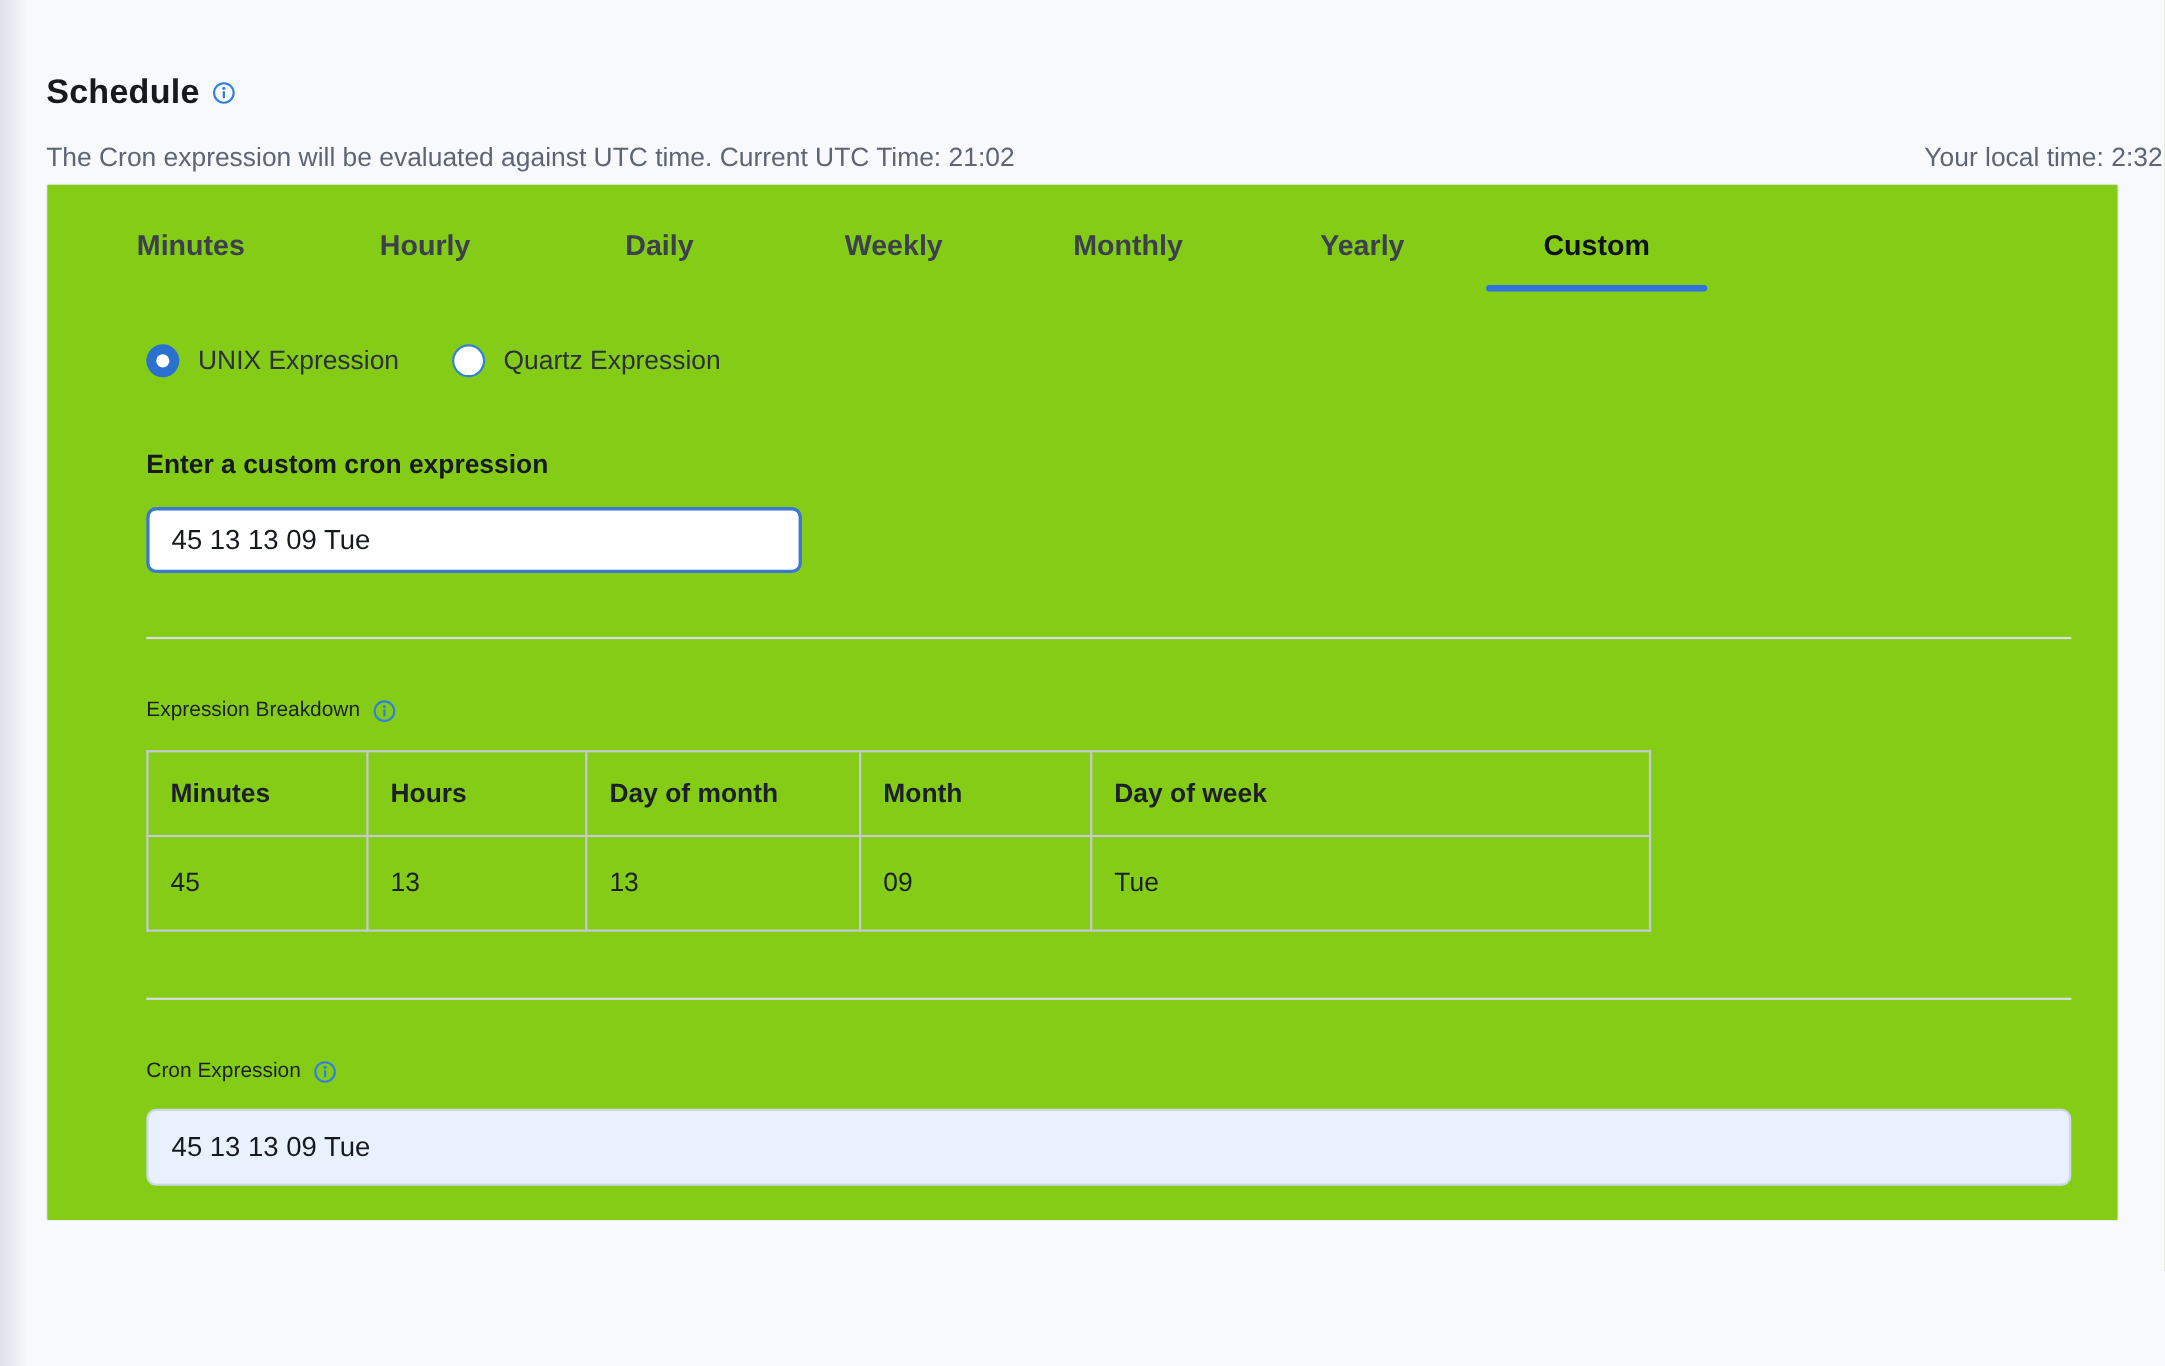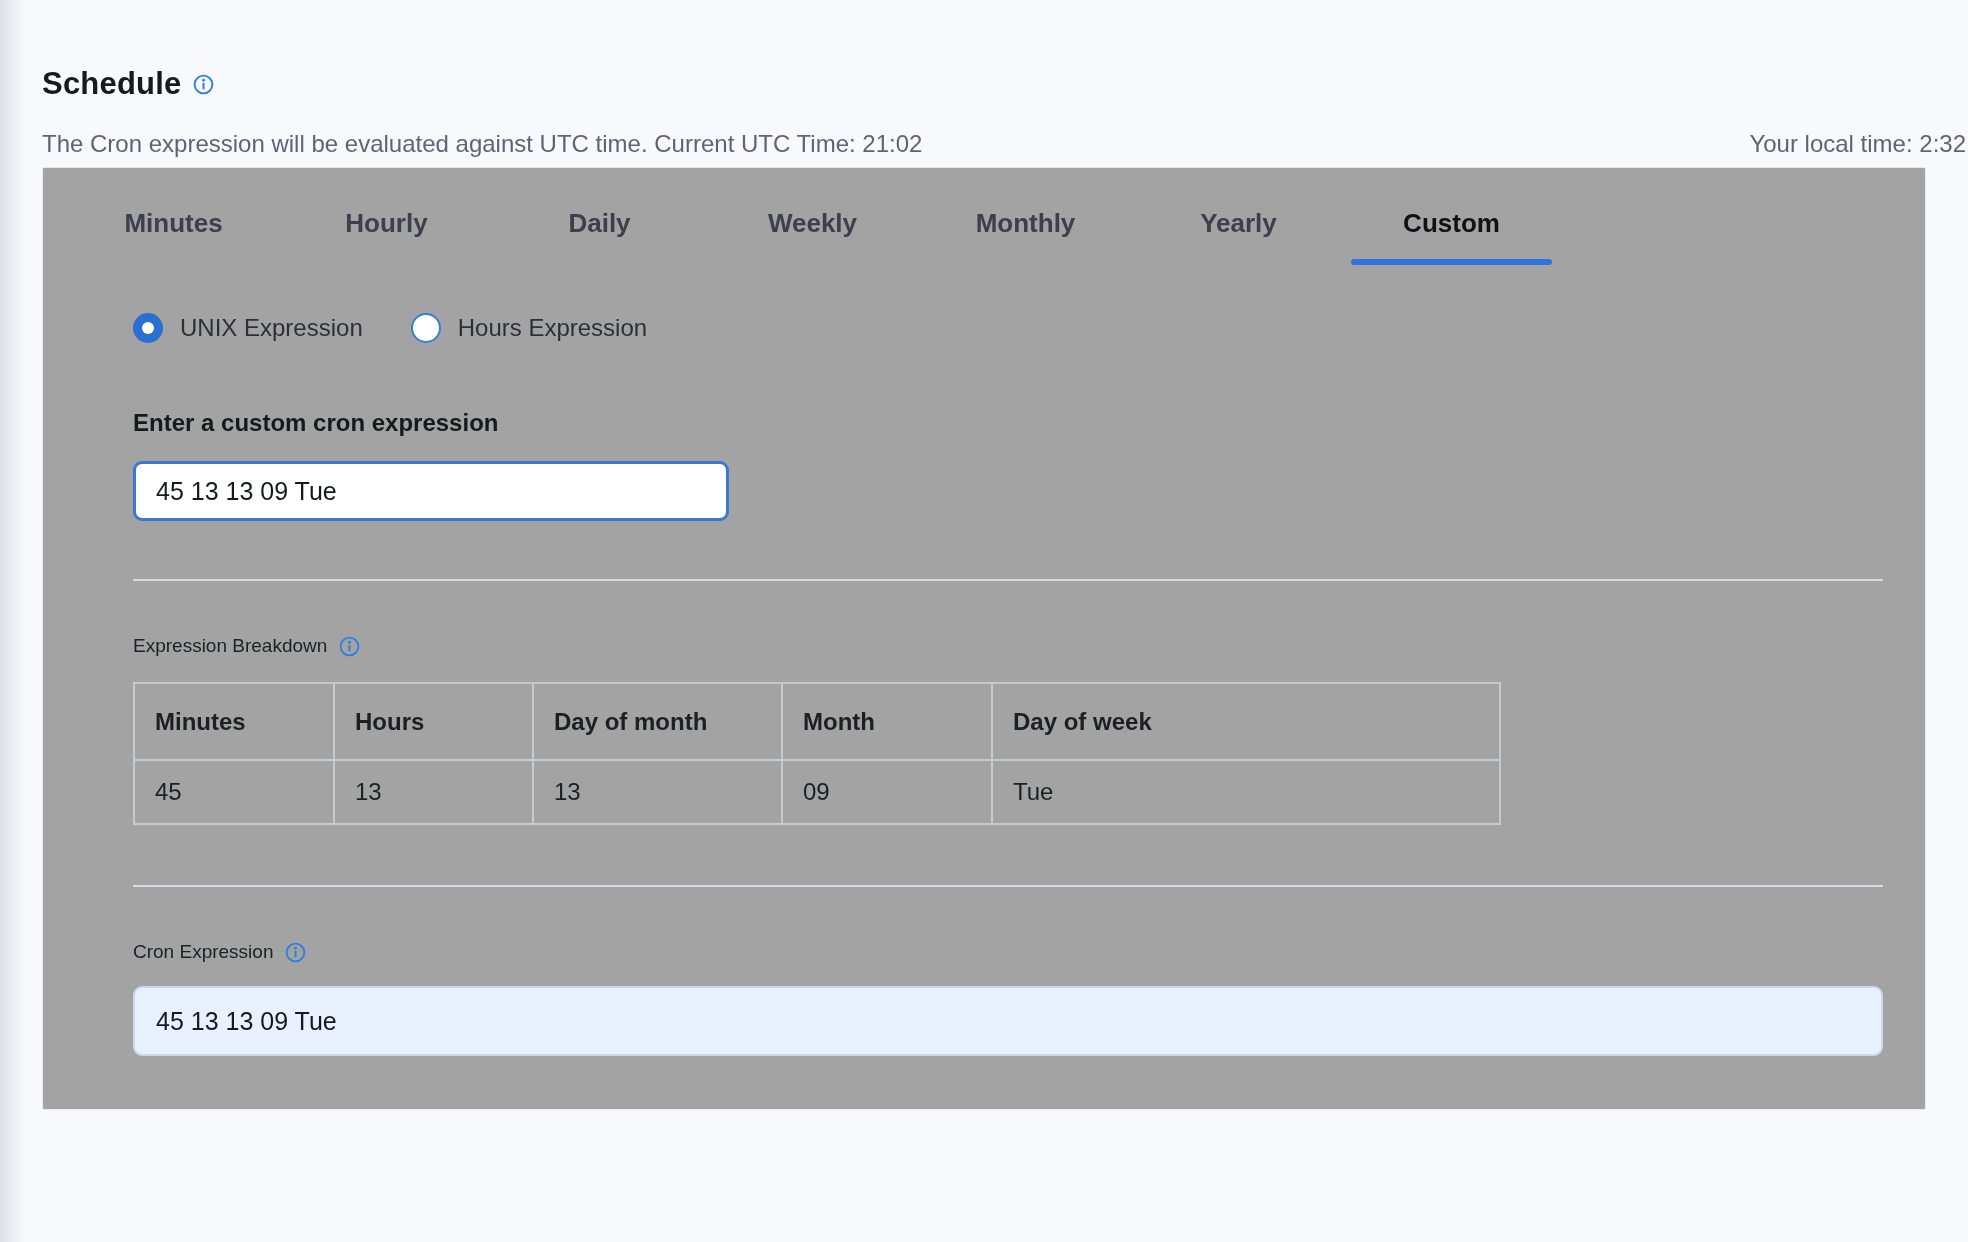--- a/index.html
+++ b/index.html
@@ -23,21 +23,21 @@
   .subtitle-row {
     display: flex; justify-content: space-between; align-items: baseline;
     margin-top: 28px; font-size: 24px; color: #5d6575;
   }
   .info-icon { display: inline-flex; width: 21px; height: 21px; flex: 0 0 auto; }
   .info-icon svg { width: 100%; height: 100%; }
 
   
   .card {
     position: absolute; left: 42px; top: 167px; width: 1884px; height: 943px;
-    background: #a3a3a3; border: 1px solid #e7e9ee; border-radius: 2px;
+    background: #84cc16; border: 1px solid #e7e9ee; border-radius: 2px;
   }
 
   
   .tabs { display: flex; margin: 32px 0 0 24px; }
   .tab {
     width: 213px; text-align: center; position: relative;
     padding: 8px 0 26px; font-size: 26px; font-weight: 600; color: #3b404c;
     cursor: pointer;
   }
   .tab.active { font-weight: bold; color: #0f1116; }
@@ -76,21 +76,21 @@
   .section-title { font-size: 19px; color: #1d2027; }
   table.breakdown {
     margin-top: 25px; border-collapse: collapse; table-layout: fixed;
     width: 1368px;
   }
   table.breakdown th, table.breakdown td {
     border: 2px solid #c6c9d3; text-align: left; padding: 0 0 0 20px;
     font-size: 24px; color: #1c1f26;
   }
   table.breakdown th { height: 77px; font-weight: bold; }
-  table.breakdown td { height: 64px; font-weight: normal; }
+  table.breakdown td { height: 86px; font-weight: normal; }
 
   
   .cron-readonly {
     margin-top: 23px; height: 70px; width: 100%;
     background: #e9f1fc; border: 2px solid #ccd8ea; border-radius: 9px;
     display: flex; align-items: center; padding: 0 21px;
     font-size: 25px; color: #16191e;
   }
 </style>
 </head>
@@ -129,21 +129,21 @@
 
   <div class="card-body">
 
     <div class="radio-row">
       <div class="radio-option">
         <span class="radio-circle selected"></span>
         <span class="radio-label">UNIX Expression</span>
       </div>
       <div class="radio-option">
         <span class="radio-circle unselected"></span>
-        <span class="radio-label">Hours Expression</span>
+        <span class="radio-label">Quartz Expression</span>
       </div>
     </div>
 
     <div class="field-label">Enter a custom cron expression</div>
     <input class="cron-input" type="text" value="45 13 13 09 Tue" style="">
 
     <div class="divider"></div>
 
     <div class="section-title-row">
       <span class="section-title">Expression Breakdown</span>

